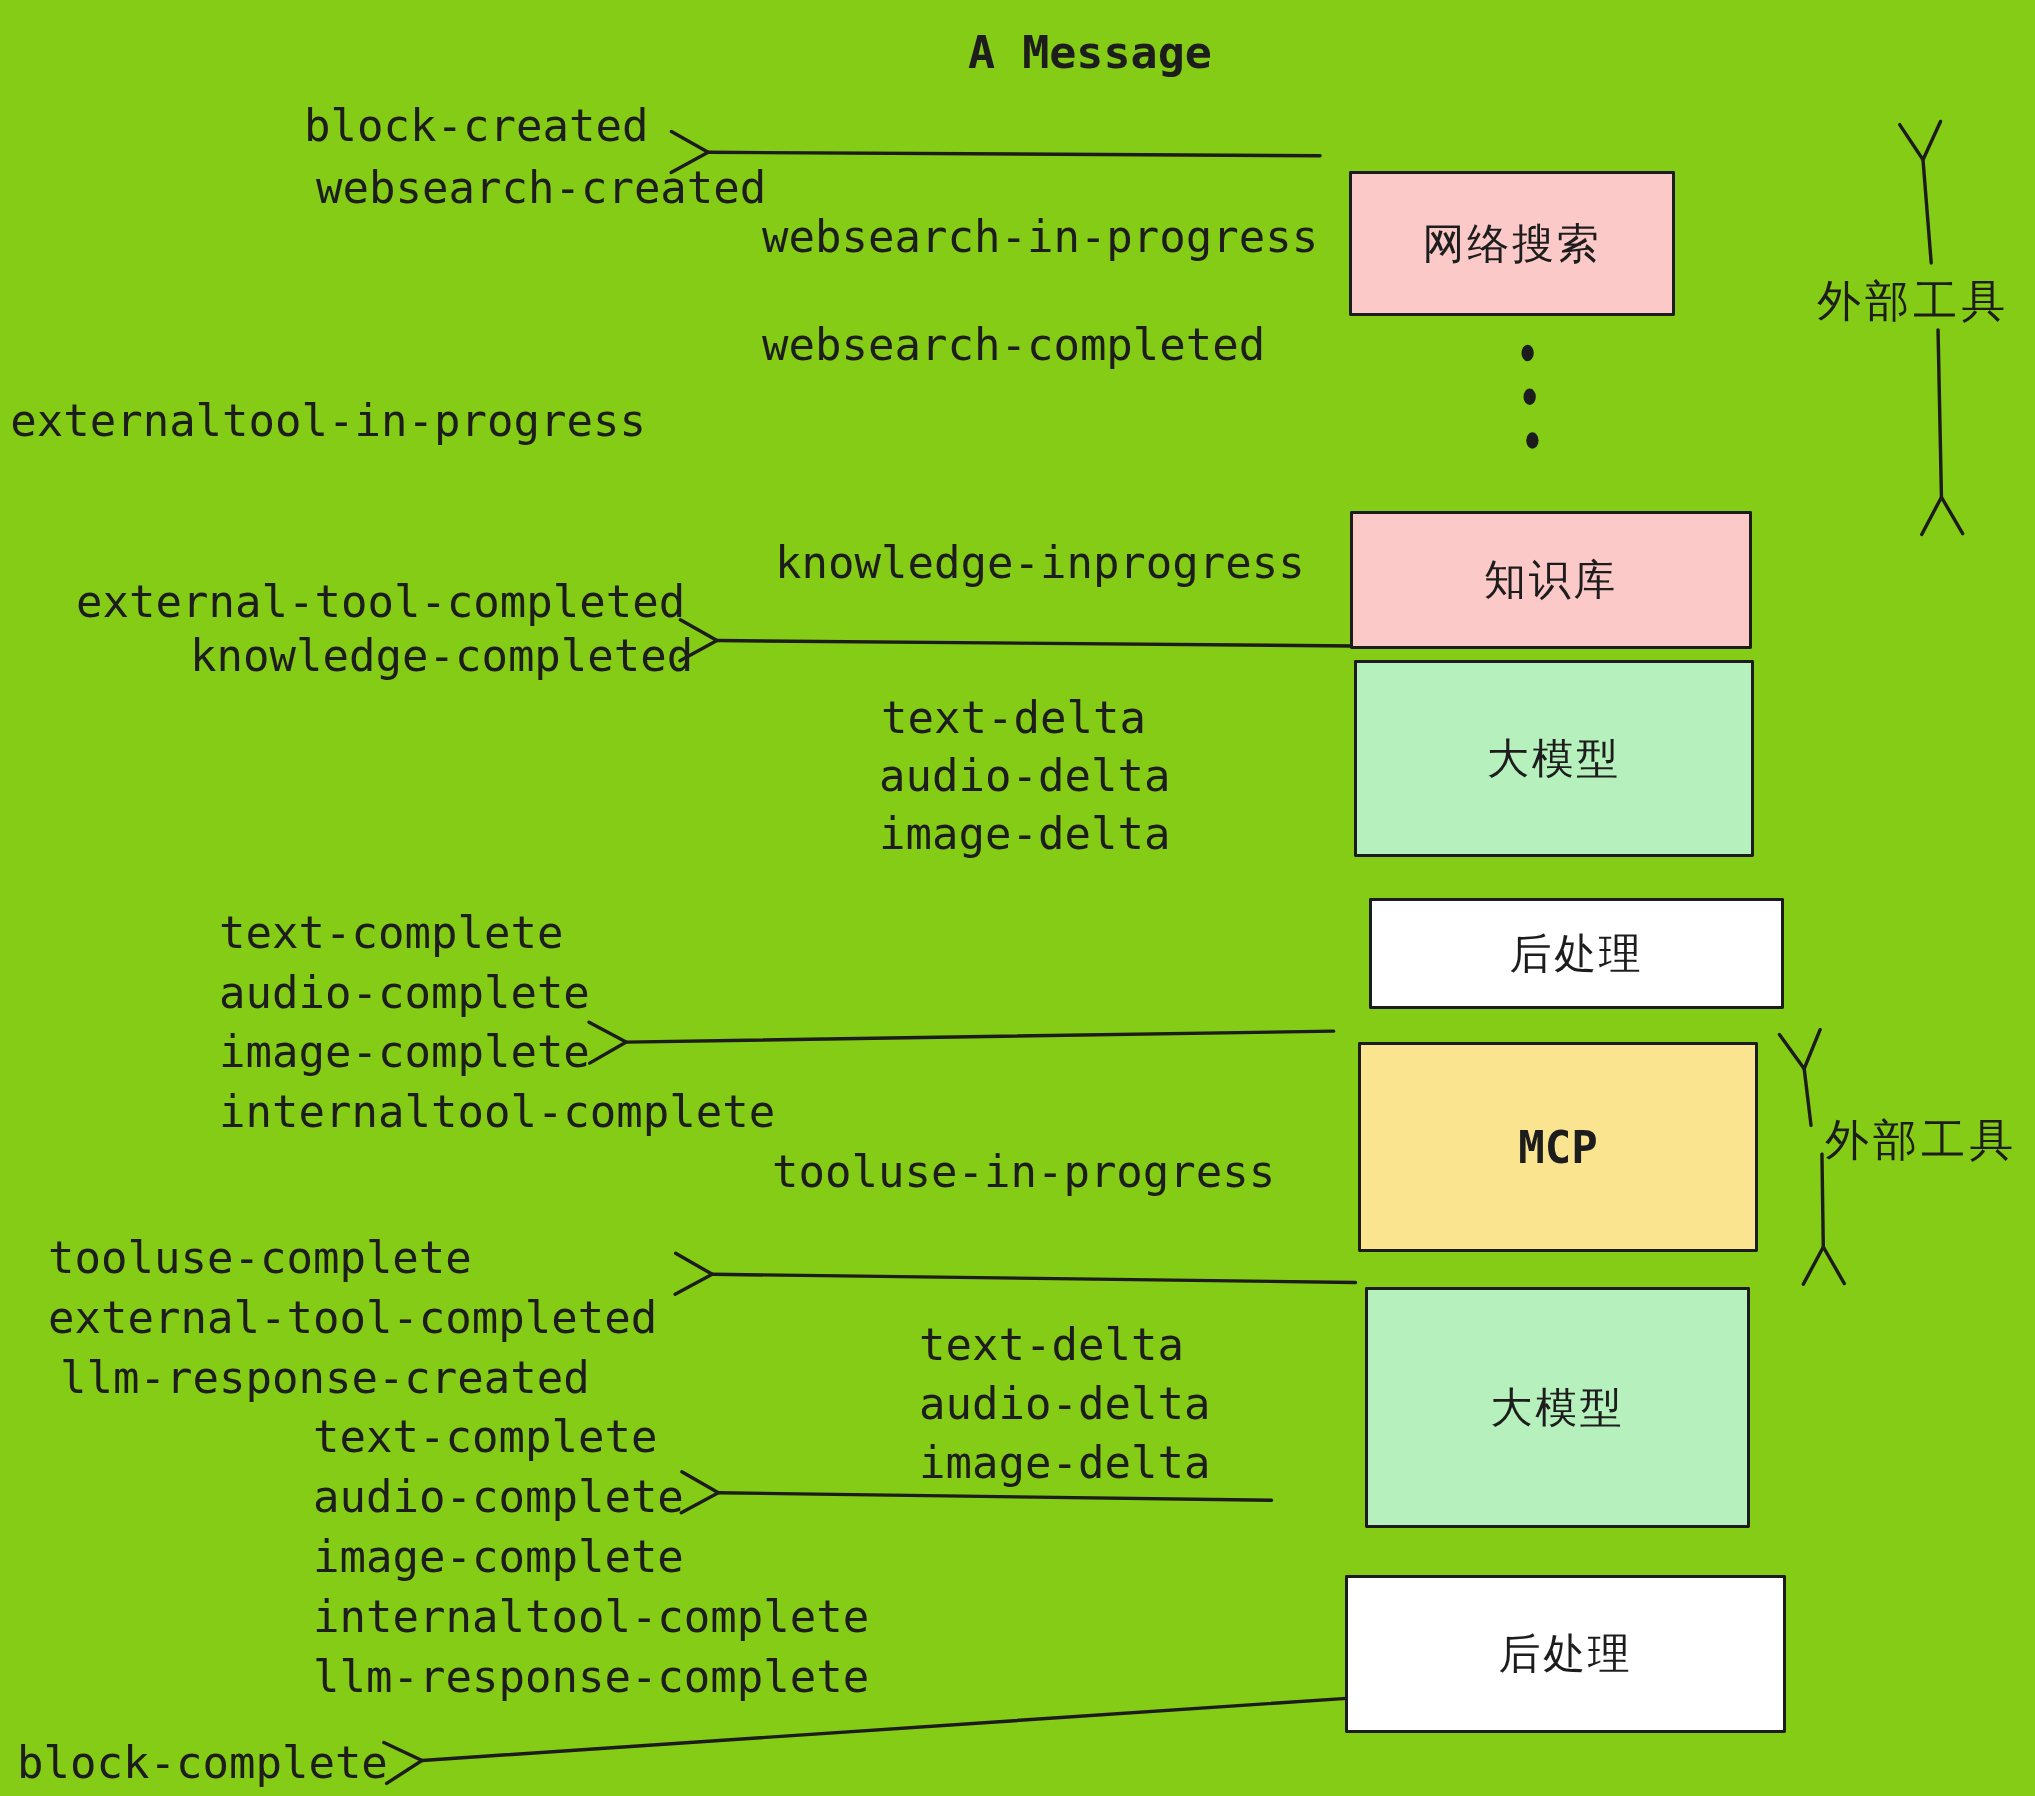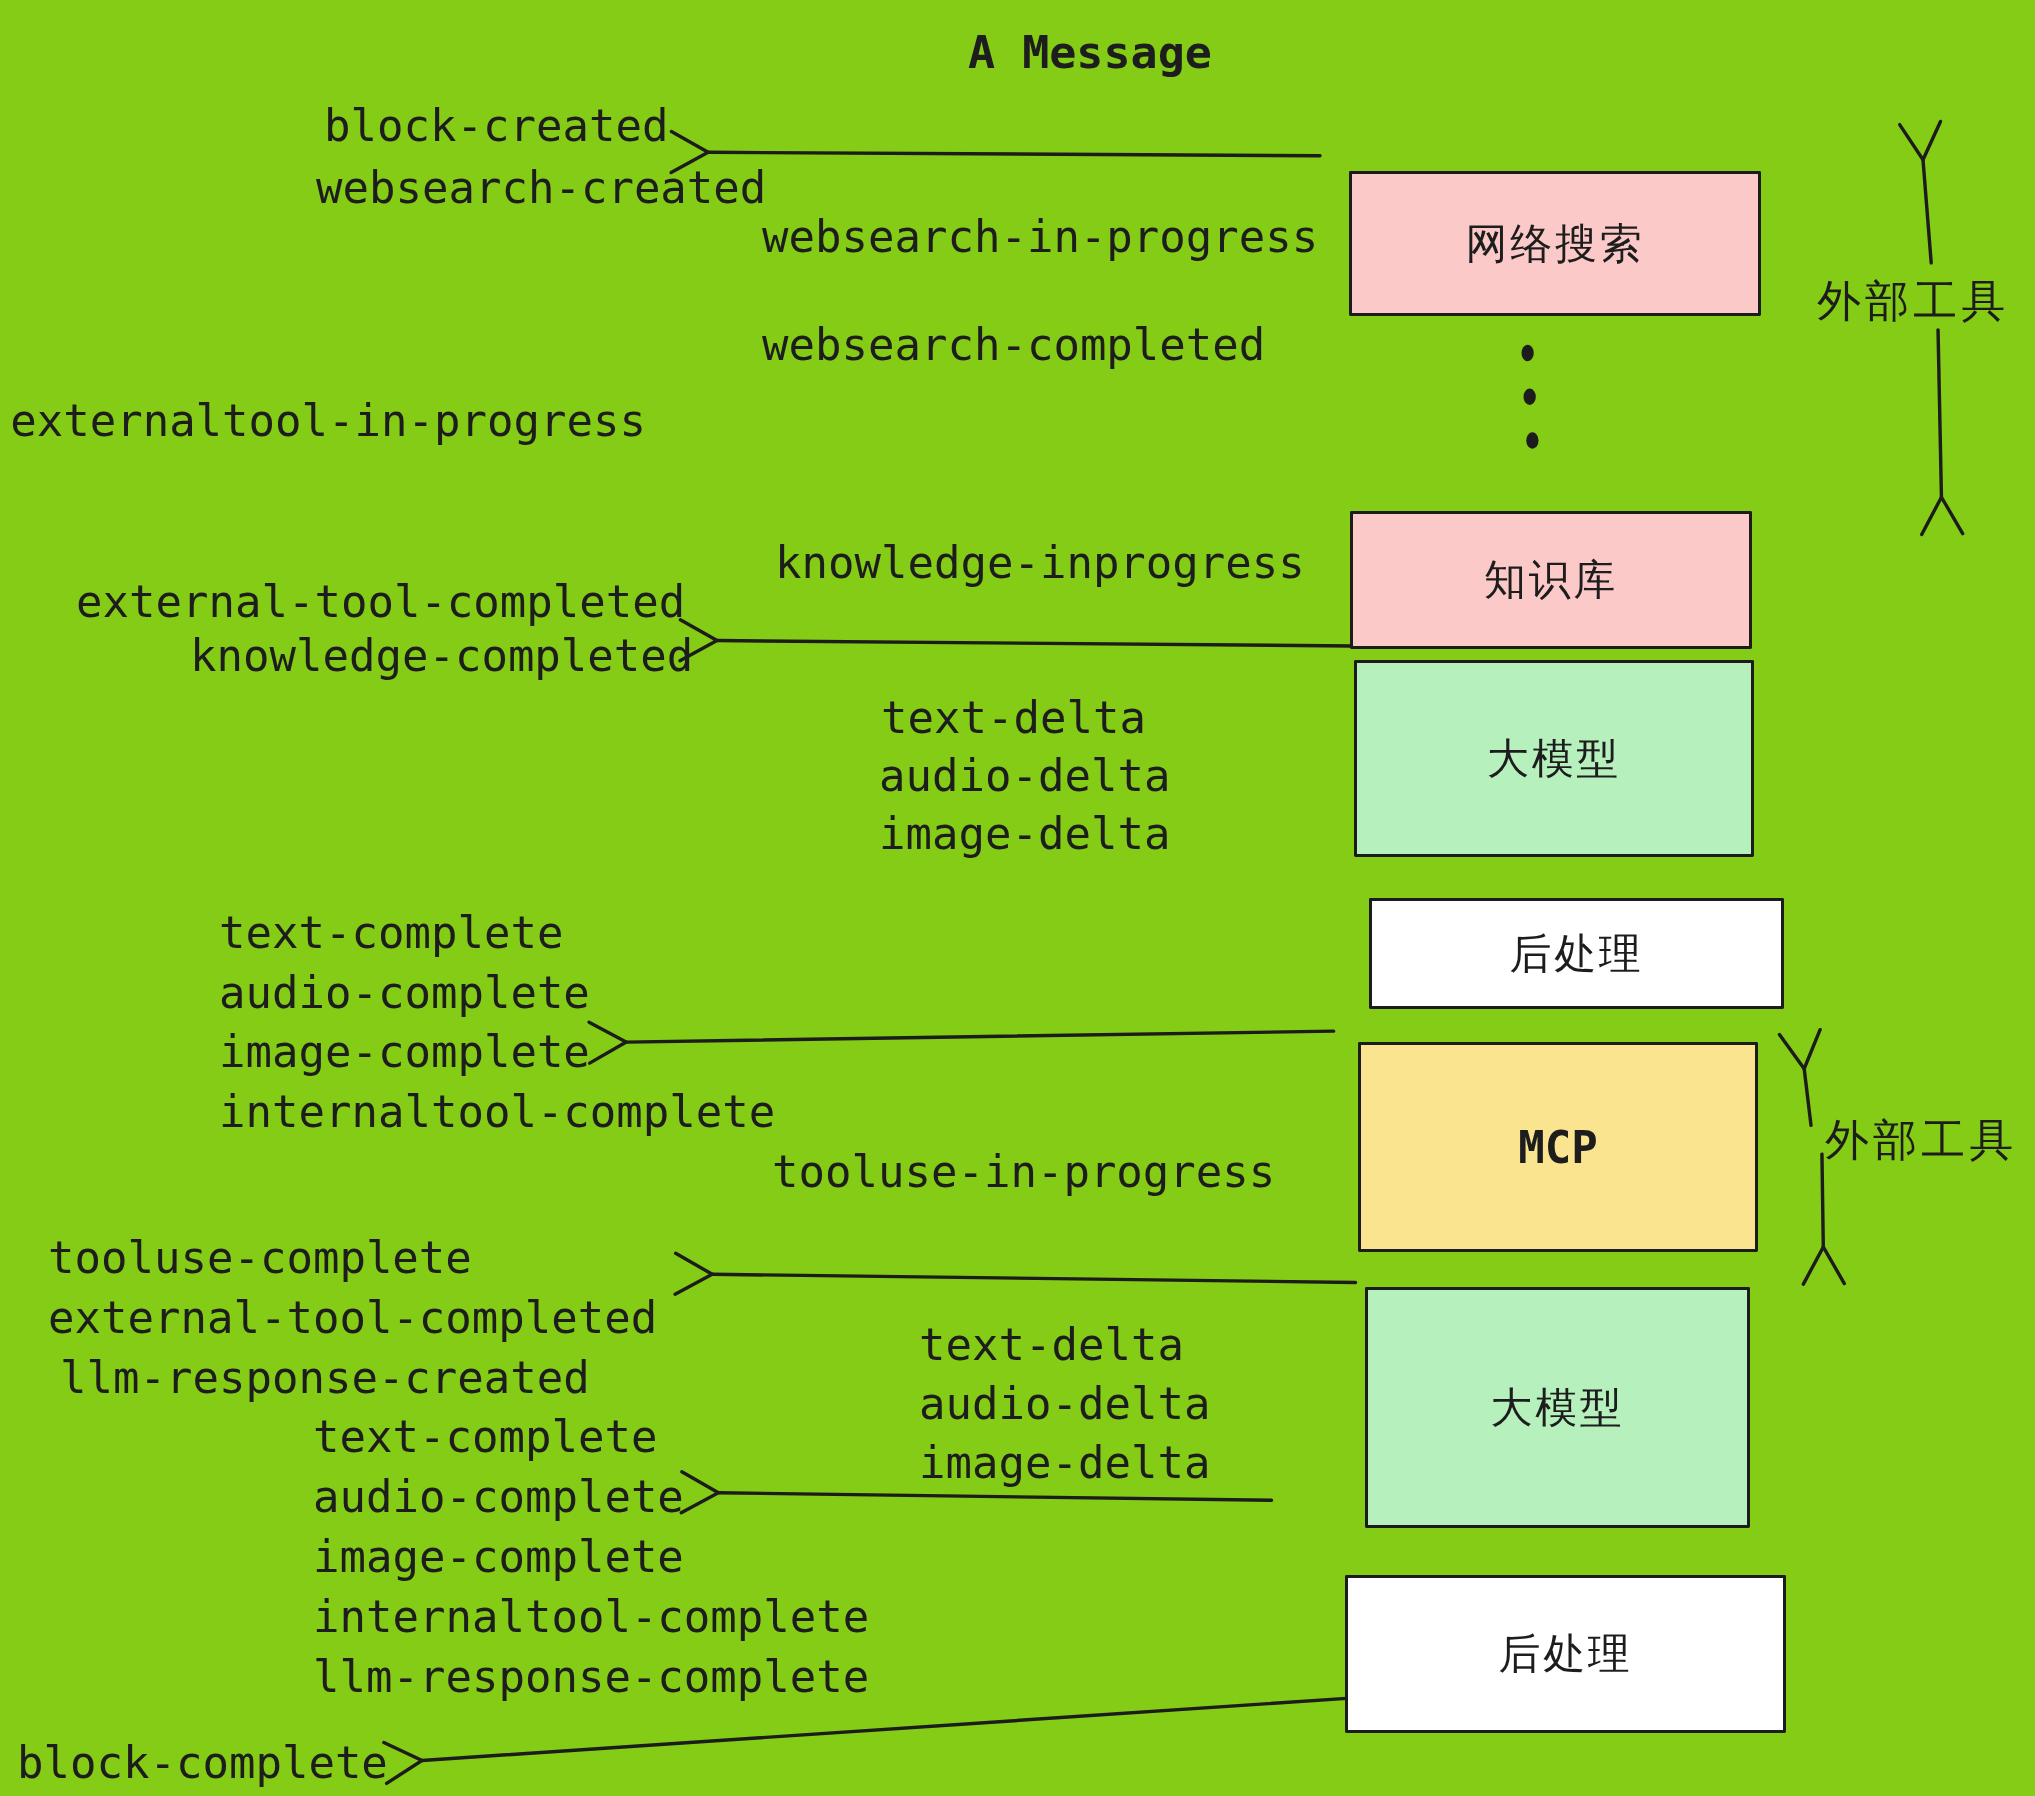--- a/index.html
+++ b/index.html
@@ -78,42 +78,42 @@
       <line x1="1862" y1="2197" x2="1052" y2="2186" stroke="#1c1c1c" stroke-width="5" stroke-linecap="round" marker-end="url(#open-head)"></line>
       <line x1="1972" y1="2487" x2="618" y2="2578" stroke="#1c1c1c" stroke-width="5" stroke-linecap="round" marker-end="url(#open-head)"></line>
       <line x1="2828" y1="385" x2="2816" y2="234" stroke="#1c1c1c" stroke-width="5" stroke-linecap="round" marker-end="url(#open-head)"></line>
       <line x1="2838" y1="483" x2="2843" y2="728" stroke="#1c1c1c" stroke-width="5" stroke-linecap="round" marker-end="url(#open-head)"></line>
       <line x1="2652" y1="1648" x2="2642" y2="1565" stroke="#1c1c1c" stroke-width="5" stroke-linecap="round" marker-end="url(#open-head)"></line>
       <line x1="2668" y1="1690" x2="2670" y2="1826" stroke="#1c1c1c" stroke-width="5" stroke-linecap="round" marker-end="url(#open-head)"></line>
       <ellipse cx="2237" cy="517" rx="9" ry="12" fill="#1c1c1c"></ellipse>
       <ellipse cx="2240" cy="581" rx="9" ry="12" fill="#1c1c1c"></ellipse>
       <ellipse cx="2244" cy="645" rx="9" ry="12" fill="#1c1c1c"></ellipse>
     </svg>
-<div class="node-box" style="left: 1349px; top: 171px; width: 412px; height: 145px; background: rgb(252, 201, 201);">
+<div class="node-box" style="left: 1349px; top: 171px; width: 326px; height: 145px; background: rgb(252, 201, 201);">
       <span class="node-label">网络搜索</span>
     </div>
     <div class="node-box" style="left: 1350px; top: 511px; width: 402px; height: 138px; background: rgb(252, 201, 201);">
       <span class="node-label">知识库</span>
     </div>
     <div class="node-box" style="left: 1354px; top: 660px; width: 400px; height: 197px; background: rgb(182, 240, 189);">
       <span class="node-label">大模型</span>
     </div>
     <div class="node-box" style="left: 1369px; top: 898px; width: 415px; height: 111px; background: rgb(255, 255, 255);">
       <span class="node-label">后处理</span>
     </div>
     <div class="node-box" style="left: 1358px; top: 1042px; width: 400px; height: 210px; background: rgb(250, 228, 144);">
       <span class="node-label mono">MCP</span>
     </div>
     <div class="node-box" style="left: 1365px; top: 1287px; width: 385px; height: 241px; background: rgb(182, 240, 189);">
       <span class="node-label">大模型</span>
     </div>
     <div class="node-box" style="left: 1345px; top: 1575px; width: 441px; height: 158px; background: rgb(255, 255, 255);">
       <span class="node-label">后处理</span>
     </div>
-    <div class="event-label" style="left: 324px; top: 101px;">block-created</div>
+    <div class="event-label" style="left: 304px; top: 101px;">block-created</div>
     <div class="event-label" style="left: 316px; top: 163px;">websearch-created</div>
     <div class="event-label" style="left: 762px; top: 212px;">websearch-in-progress</div>
     <div class="event-label" style="left: 762px; top: 295px; margin-top: 25px;">websearch-completed</div>
     <div class="event-label" style="left: 10.2px; top: 396px;">externaltool-in-progress</div>
     <div class="event-label" style="left: 775px; top: 538px;">knowledge-inprogress</div>
     <div class="event-label" style="left: 76px; top: 577px;">external-tool-completed</div>
     <div class="event-label" style="left: 190px; top: 631px;">knowledge-completed</div>
     <div class="event-label" style="left: 881px; top: 693px;">text-delta</div>
     <div class="event-label" style="left: 879px; top: 751px;">audio-delta</div>
     <div class="event-label" style="left: 879px; top: 809px;">image-delta</div>

